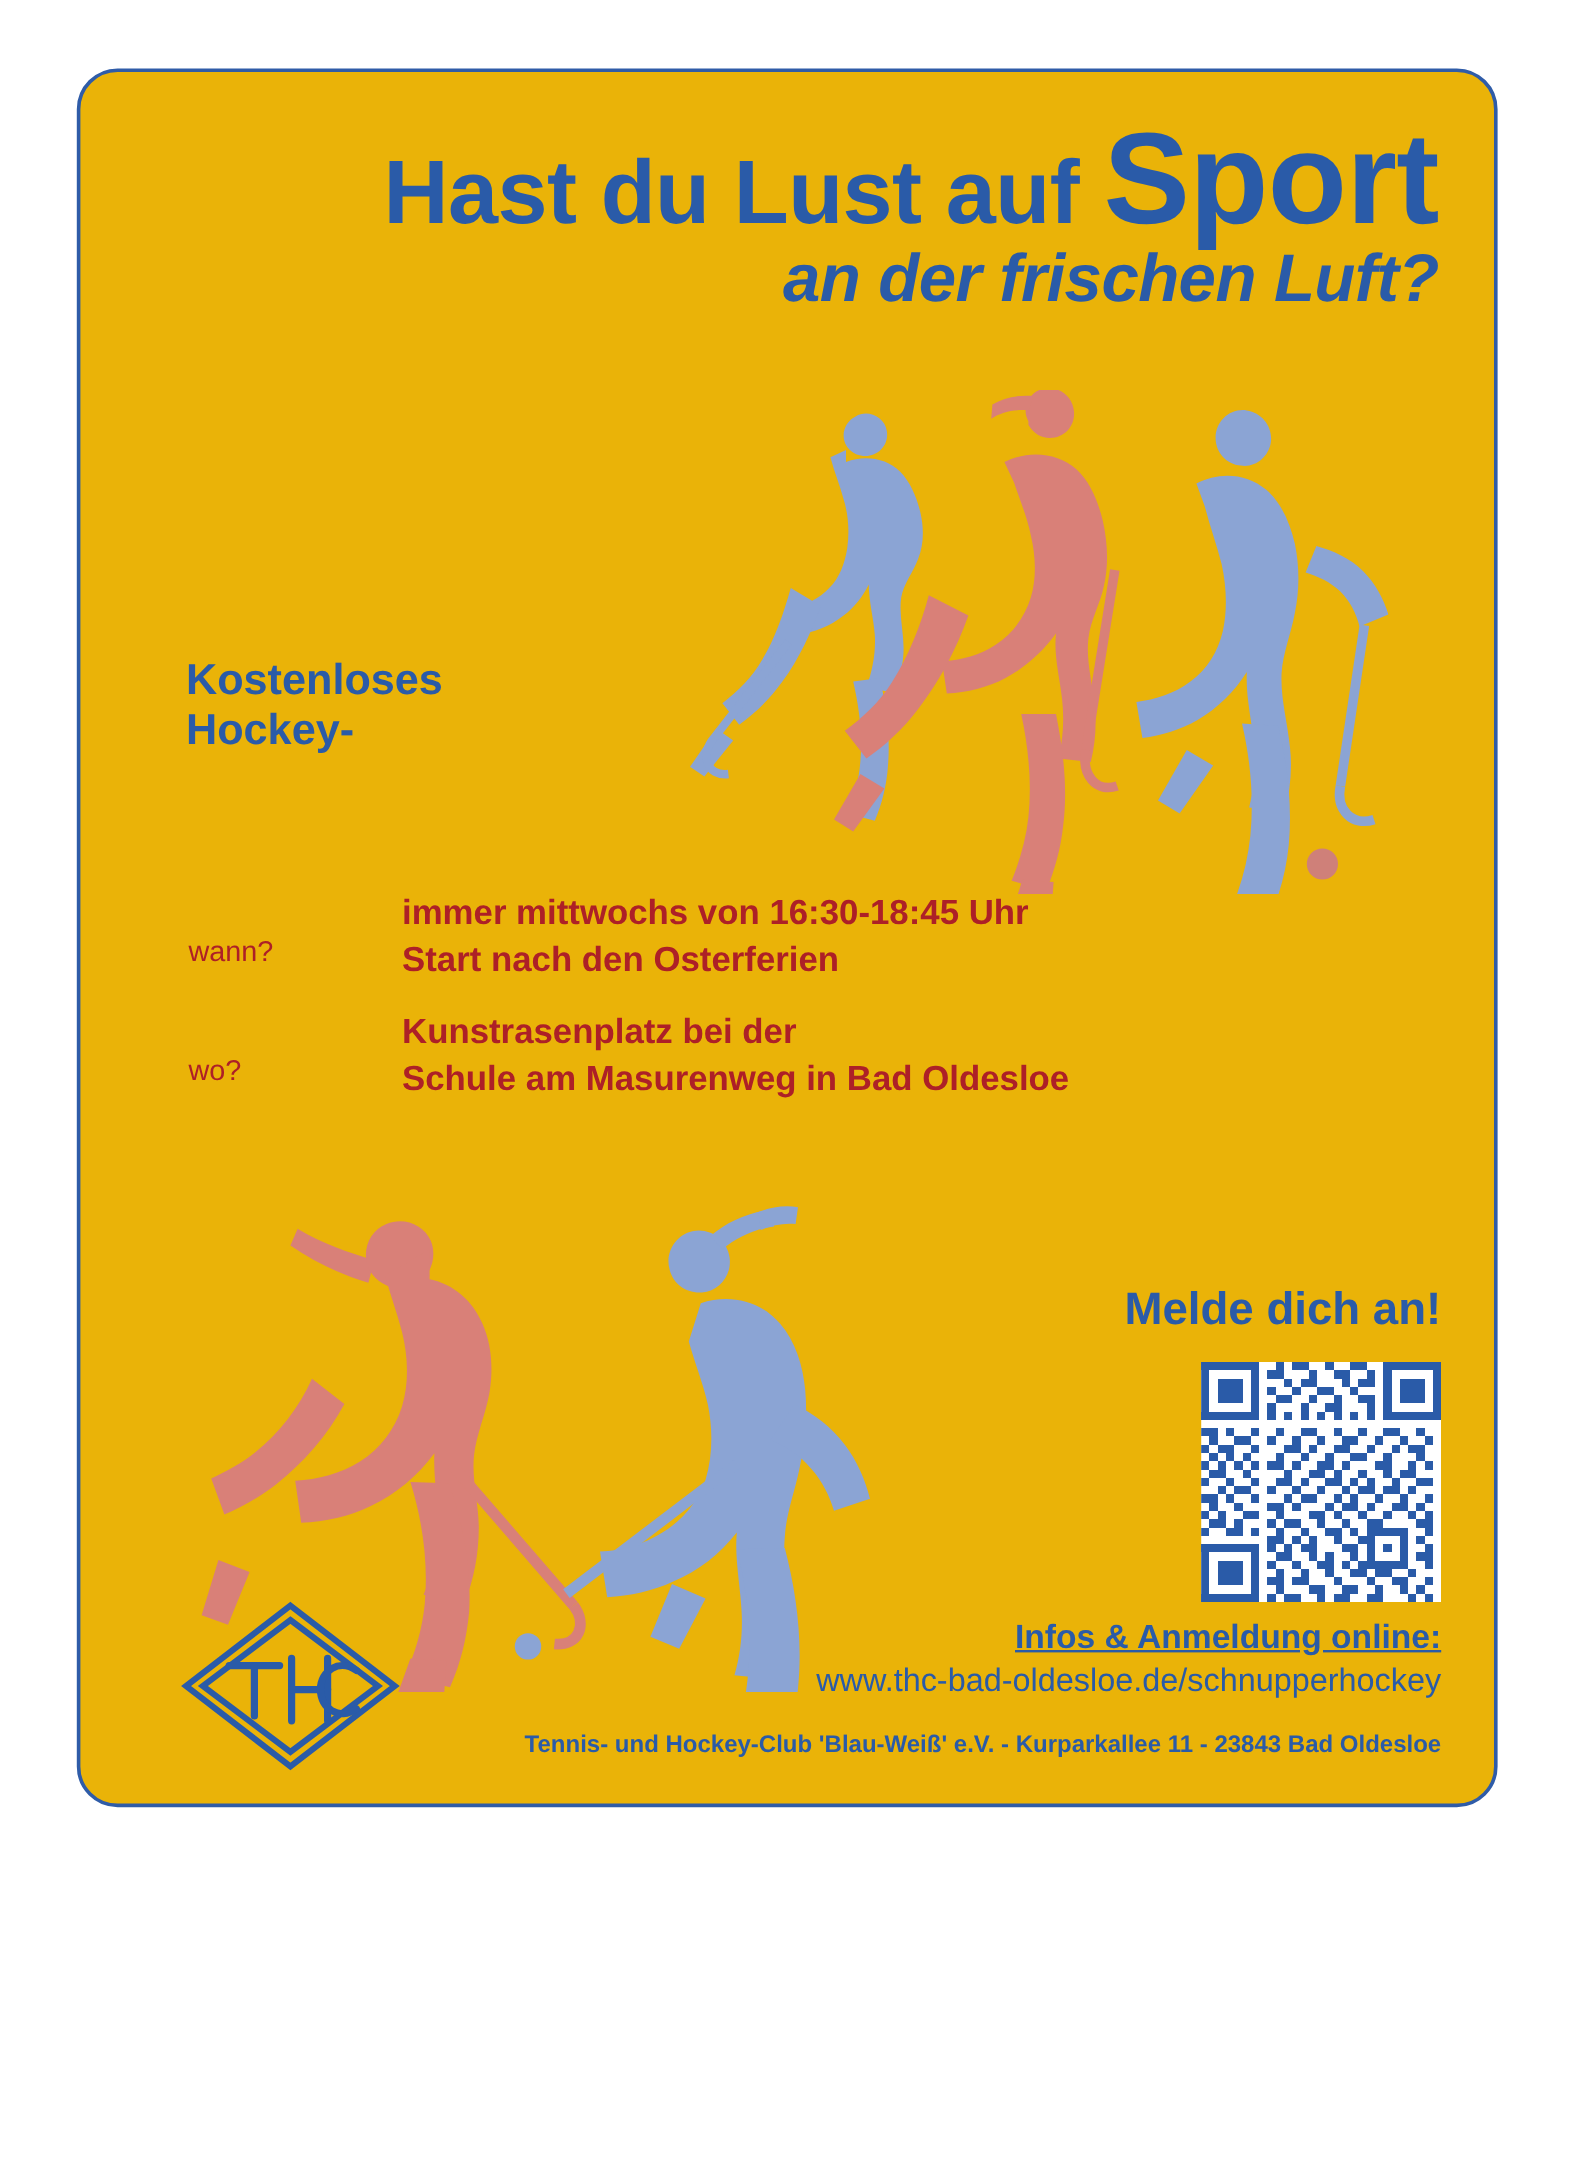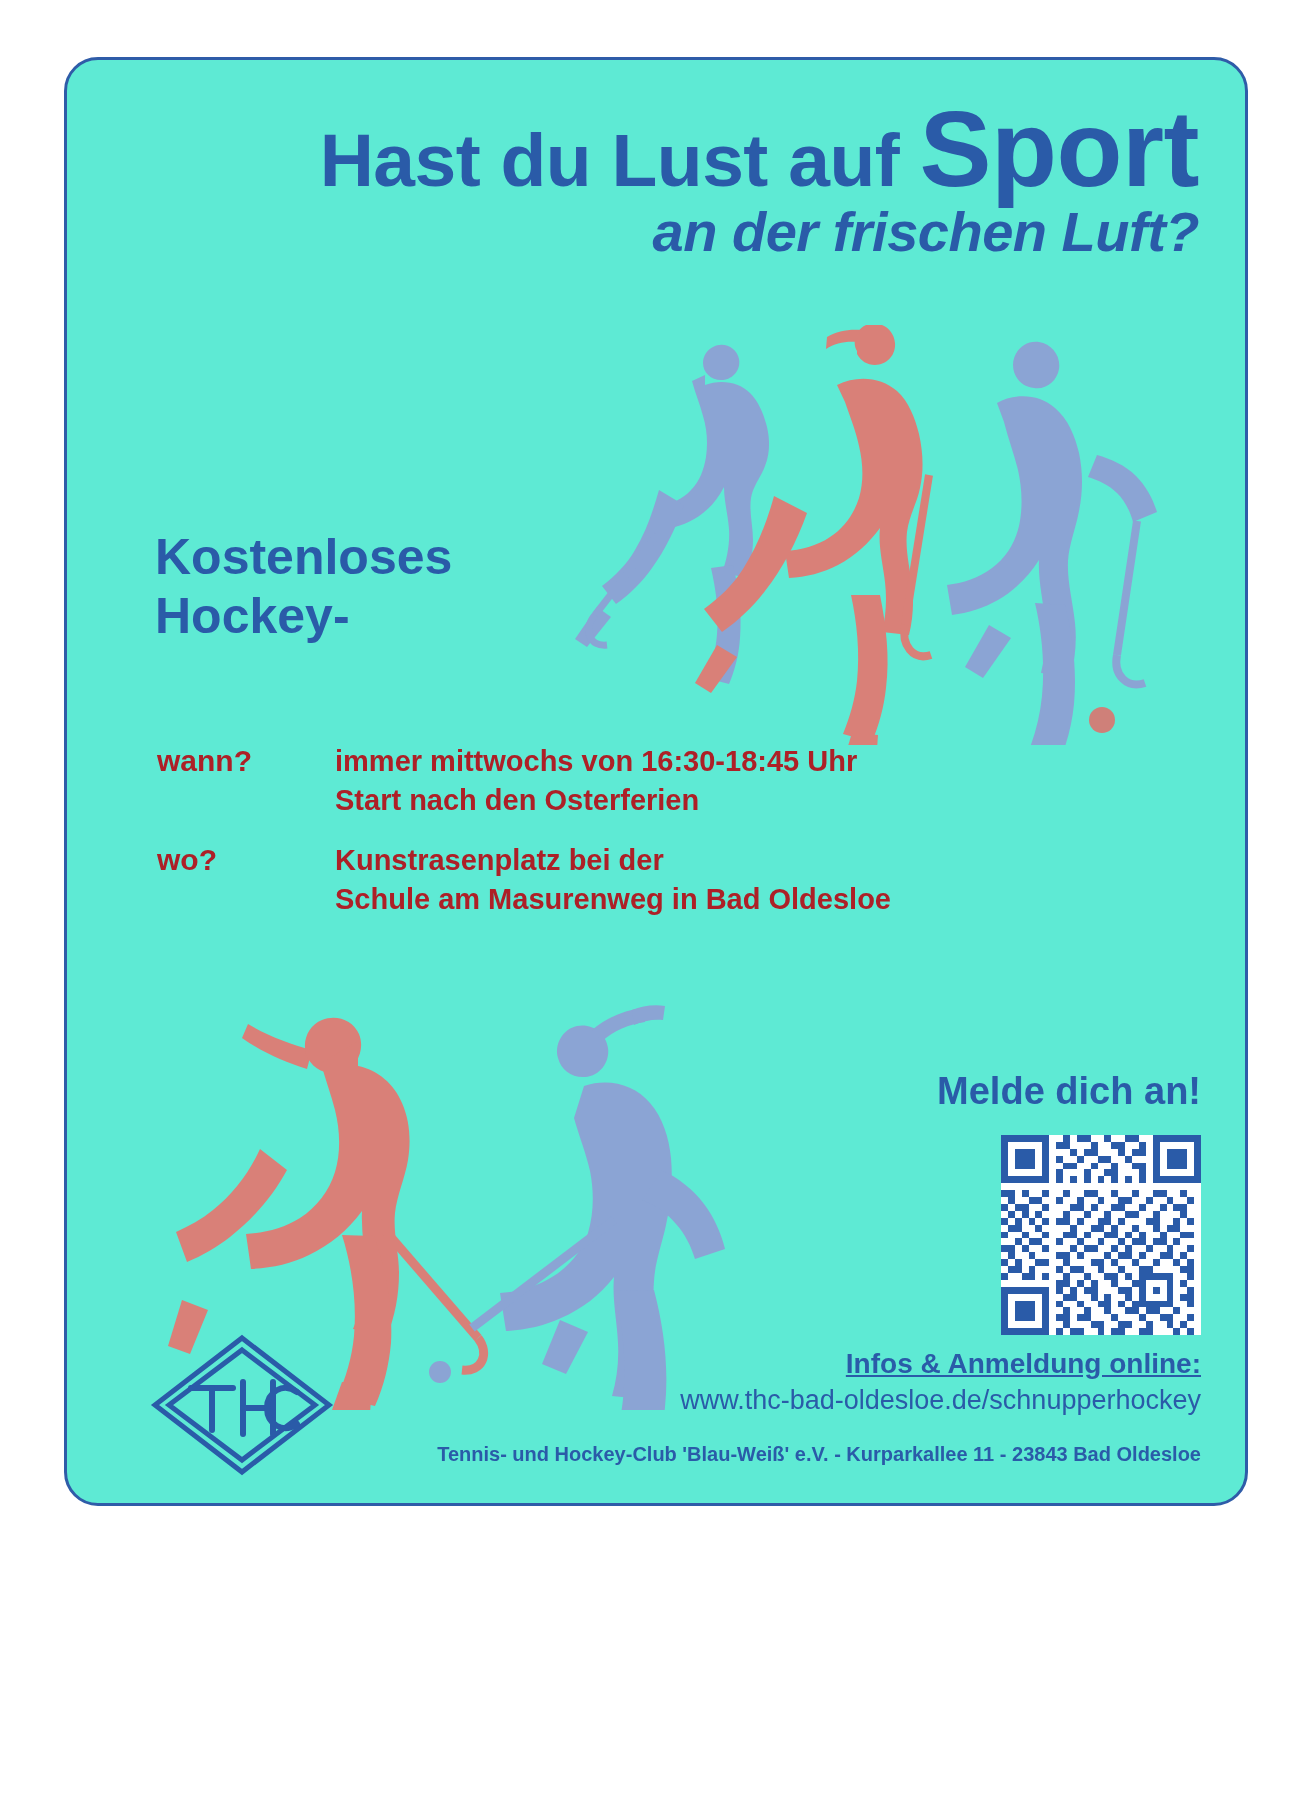--- a/index.html
+++ b/index.html
@@ -17,21 +17,21 @@
   }
 
   .poster {
     position: absolute;
     left: 64px;
     top: 57px;
     width: 1184px;
     height: 1449px;
     border: 3px solid #2f5ca8;
     border-radius: 34px;
-    background: #5eead4;
+    background: #eab308;
     overflow: hidden;
   }
 
   
   .headline {
     position: absolute;
     left: 0;
     top: 40px;
     width: 100%;
     text-align: right;
@@ -70,48 +70,49 @@
     top: 930px;
     width: 640px;
     height: 420px;
   }
   .art-top svg, .art-bottom svg { width: 100%; height: 100%; display: block; }
 
   
   .offer {
     position: absolute;
     left: 88px;
-    top: 468px;
+    top: 485px;
     color: #2a5ba8;
     font-weight: bold;
-    font-size: 50px;
+    font-size: 36px;
     line-height: 1.18;
     width: 900px;
   }
 
   
   .info {
     position: absolute;
     left: 90px;
     top: 682px;
     width: 980px;
     color: #ad2027;
   }
   .info-row {
     display: flex;
     align-items: flex-start;
     margin-bottom: 22px;
   }
   .info-label {
     width: 178px;
     flex: 0 0 178px;
-    font-size: 30px;
-    font-weight: bold;
+    font-size: 24px;
+    font-weight: normal;
     color: #ad2027;
     padding-top: 2px;
+    margin-top: 36px;
   }
   .info-value {
     font-size: 29px;
     font-weight: bold;
     line-height: 1.33;
     color: #ad2027;
   }
 
   
   .cta {

